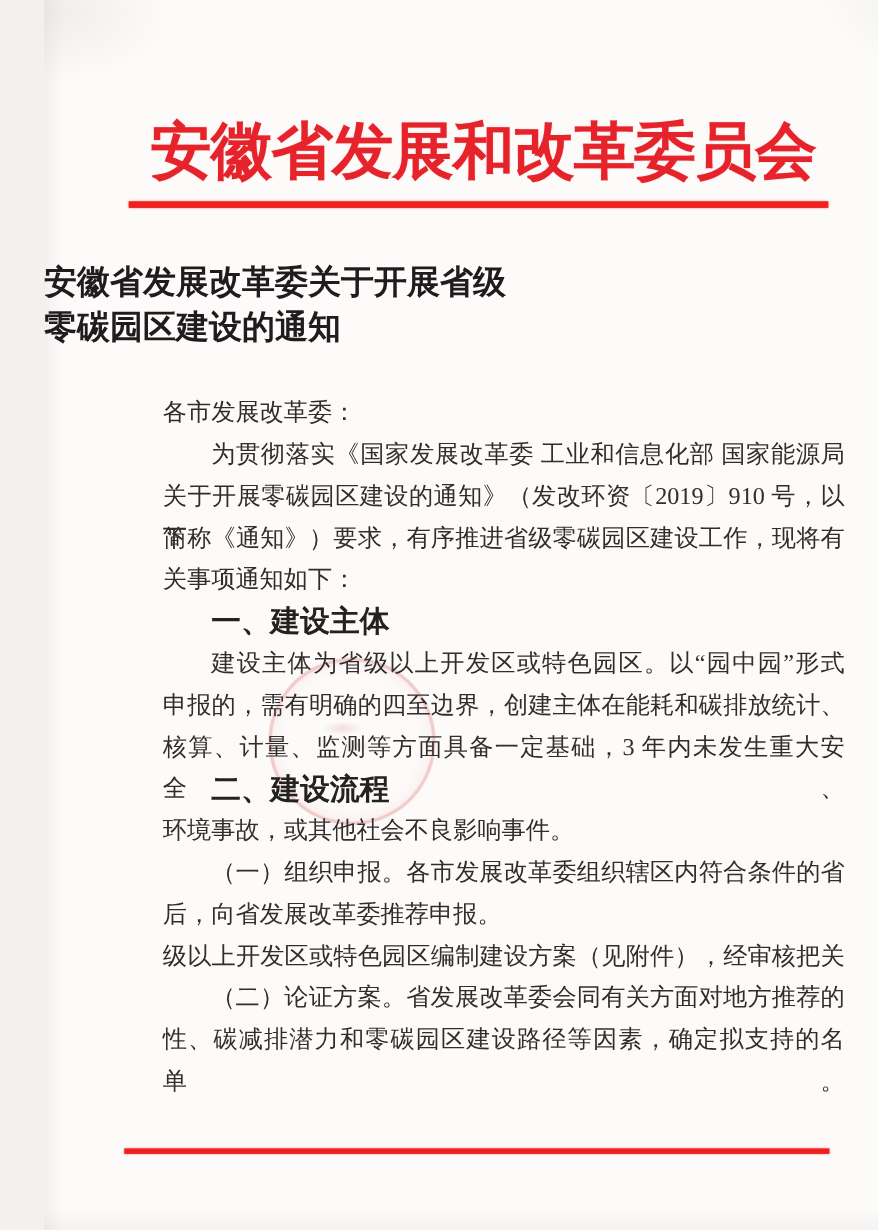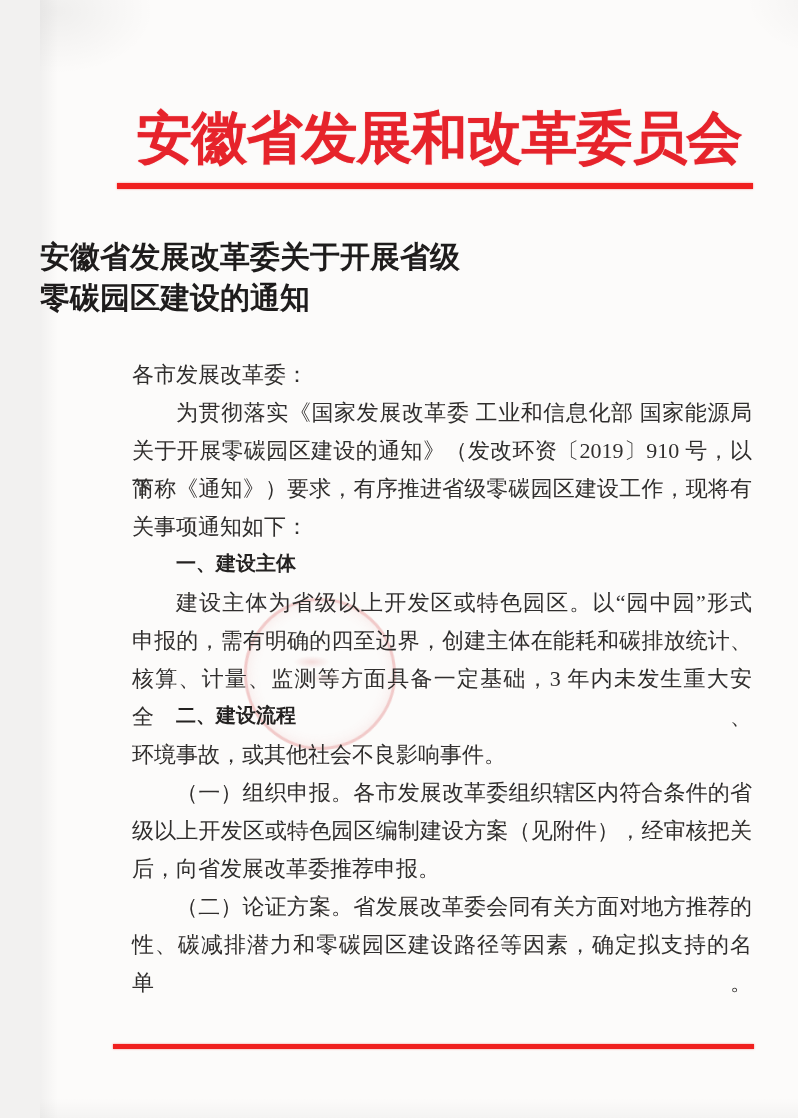--- a/index.html
+++ b/index.html
@@ -44,34 +44,34 @@
     position: absolute; top: 236px; left: 0; width: 798px;
     text-align: left;
     font-size: 30px; line-height: 41px;
     font-weight: bold;
     color: #1e1c1c;
     font-family: "Liberation Serif", "DejaVu Serif", serif;
   }
 
   
   .doc-body {
-    position: absolute; top: 356px; left: 92px; width: 620px;
+    position: absolute; top: 356px; left: 108px; width: 620px;
     font-size: 22px; color: #302e2d;
     font-family: "Liberation Serif", "DejaVu Serif", serif;
   }
   .ln {
     height: 38px; line-height: 38px;
     white-space: nowrap;
     text-align: left;
   }
   .ln.j { text-align: justify; text-align-last: justify; white-space: normal; }
   .ln.ind { text-indent: 44px; }
   .ln.hd {
-    font-family: Liberation Mono, monospace;
-    font-weight: bold; color: #242221; font-size: 20px;
+    font-family: Liberation Serif, serif;
+    font-weight: bold; color: #242221; font-size: 27px;
   }
 
   
   .seal {
     position: absolute; left: 204px; top: 598px;
     width: 146px; height: 146px;
     border: 3px solid rgba(216,90,88,0.30);
     border-radius: 50%;
     box-shadow: inset 0 0 14px rgba(216,90,88,0.12);
     filter: blur(0.6px);
@@ -109,21 +109,21 @@
     <div class="ln j">关于开展零碳园区建设的通知》（发改环资〔2019〕910 号，以下</div>
     <div class="ln j">简称《通知》）要求，有序推进省级零碳园区建设工作，现将有</div>
     <div class="ln">关事项通知如下：</div>
     <div class="ln ind hd">一、建设主体</div>
     <div class="ln ind j">建设主体为省级以上开发区或特色园区。以“园中园”形式</div>
     <div class="ln j">申报的，需有明确的四至边界，创建主体在能耗和碳排放统计、</div>
     <div class="ln j">核算、计量、监测等方面具备一定基础，3 年内未发生重大安全、</div>
     <div class="ln ind hd">二、建设流程</div>
     <div class="ln">环境事故，或其他社会不良影响事件。</div>
     <div class="ln ind j">（一）组织申报。各市发展改革委组织辖区内符合条件的省</div>
+    <div class="ln">后，向省发展改革委推荐申报。</div>
     <div class="ln j">级以上开发区或特色园区编制建设方案（见附件），经审核把关</div>
-    <div class="ln">后，向省发展改革委推荐申报。</div>
     <div class="ln ind j">（二）论证方案。省发展改革委会同有关方面对地方推荐的</div>
     <div class="ln j">性、碳减排潜力和零碳园区建设路径等因素，确定拟支持的名单。</div>
   </div>
 
   <div class="rule rule-bottom"></div>
 
 </div>
 
 </body></html>

